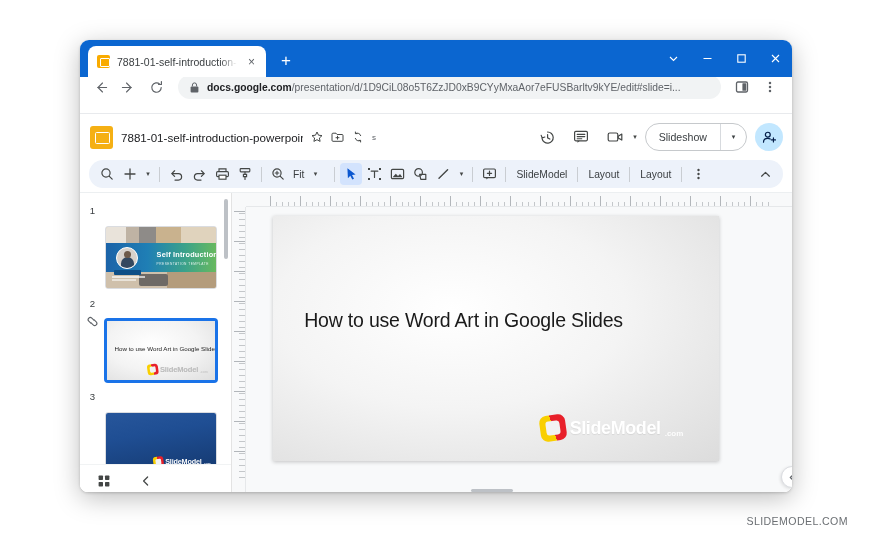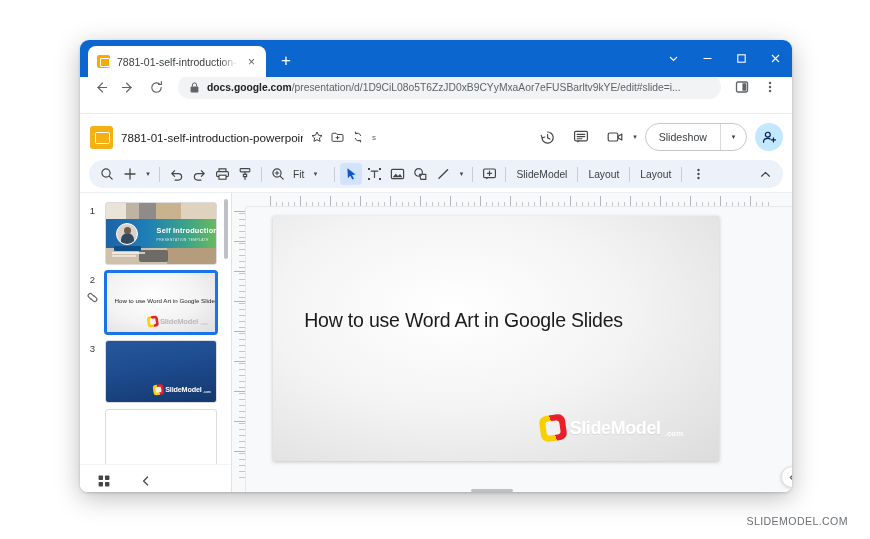--- a/index.html
+++ b/index.html
@@ -235,20 +235,21 @@
   }
   .slide-num { font-size: 9.6px; color: #3c4043; }
   .thumb-box {
     width: 112px; height: 63px;
     border-radius: 3px;
     border: 1px solid #dadce0;
     background: #fff;
     overflow: hidden;
     position: relative;
     flex: 0 0 auto;
+    margin-top: 24px;
   }
   .thumb-box.active {
     border: 2px solid #1a73e8;
     box-shadow: 0 0 0 1px #1a73e8;
   }
   .scrollbar-v {
     position: absolute; right: 3px; top: 6px;
     width: 4px; height: 60px;
     background: #bdc1c6; border-radius: 3px;
   }

